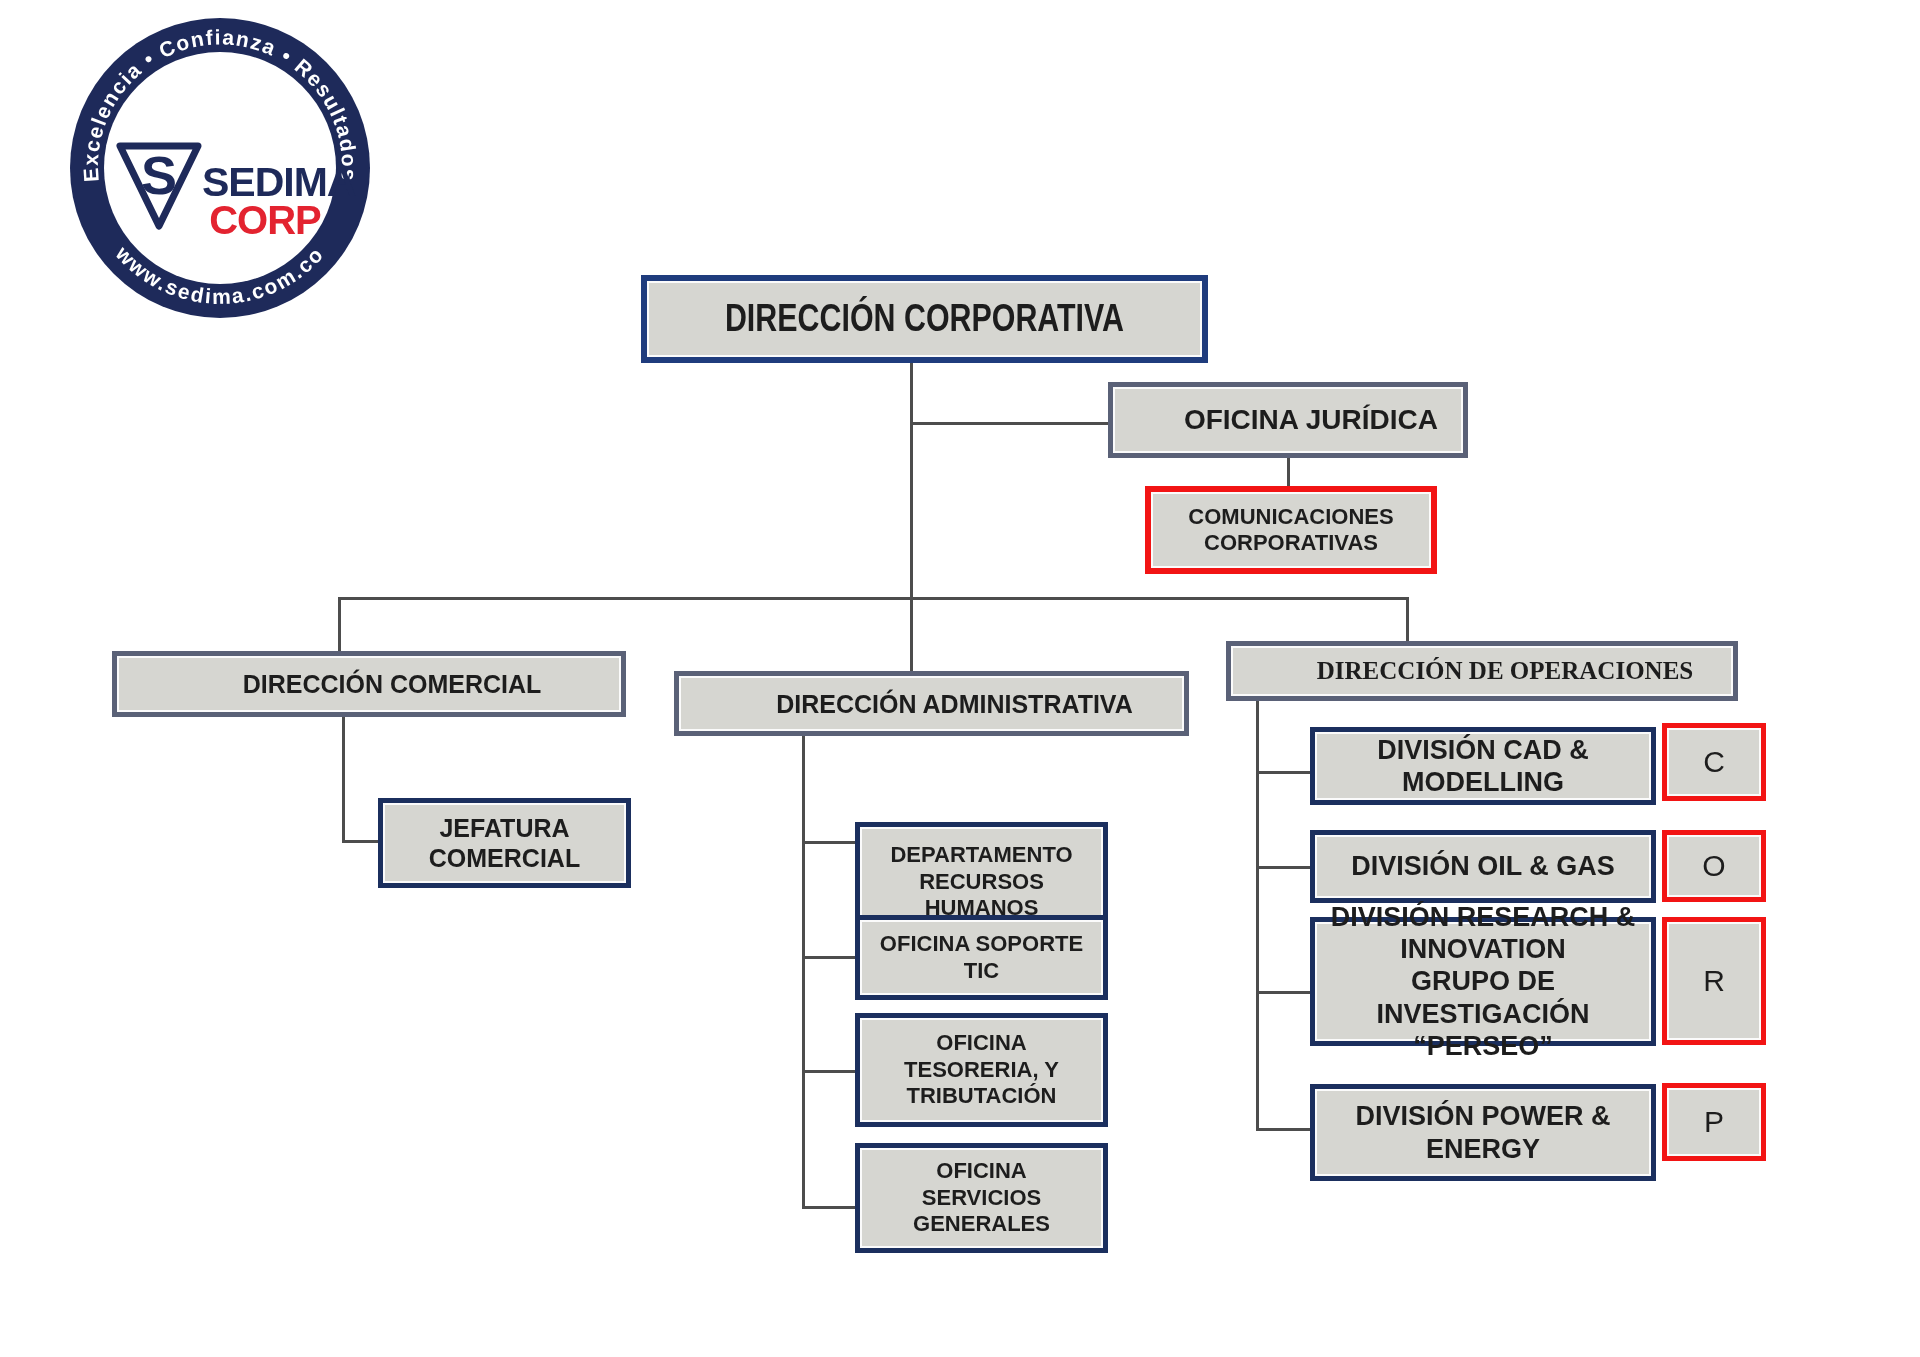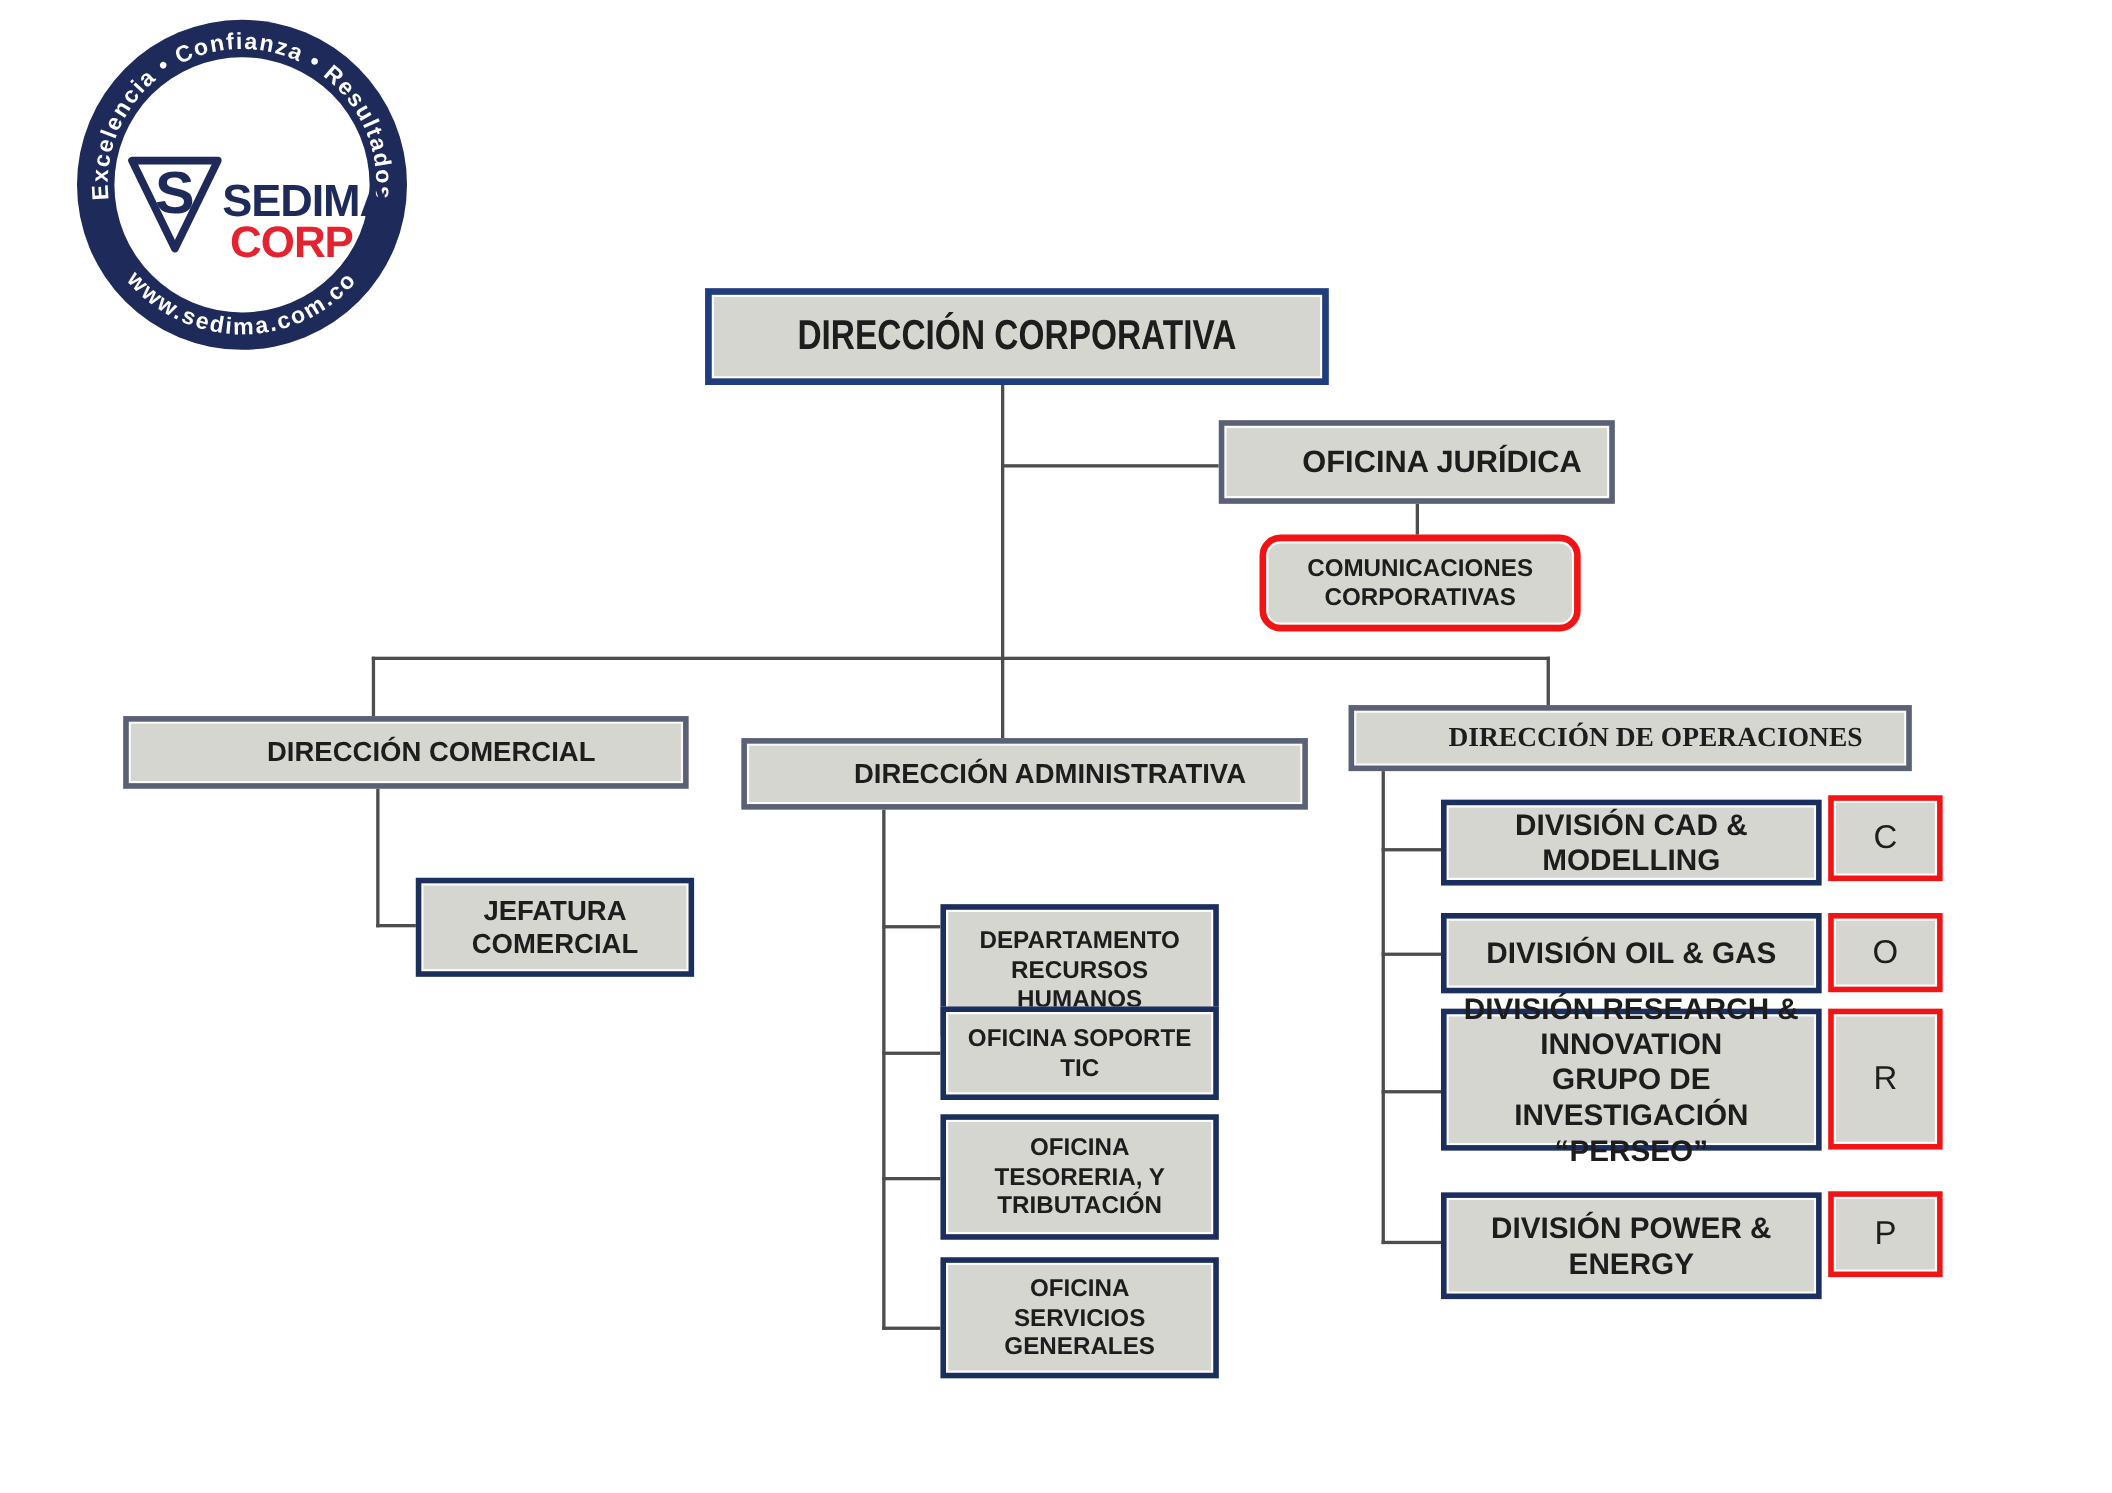--- a/index.html
+++ b/index.html
@@ -12,21 +12,21 @@
   }
   
   .obox{
     position:absolute;
     box-sizing:border-box;
     background:#d6d6d1;
     display:flex;align-items:center;justify-content:center;
     text-align:center;
     box-shadow:inset 0 0 0 2px rgba(255,255,255,.9);
   }
-  .b-corp {border:6px solid #1f3c7d;}
+  .b-corp {border:6px solid #1f3c7d;margin-top:13px;}
   .b-slate{border:5px solid #5a6177;padding-left:46px;}
   .b-navy {border:5px solid #1b2f5e;}
   .b-red  {border:5px solid #f21414;}
   .b-red6 {border:6px solid #f21414;}
   .lbl{
     font-weight:bold;color:#1d1d1d;
     white-space:pre-line;line-height:1.2;
     padding:0 6px;
   }
   .fz-title{font-size:38px;}
@@ -84,21 +84,21 @@
   <div class="cline" style="left:1256px;top:991px;width:54px;height:3px;"></div>
   <div class="cline" style="left:1256px;top:1128px;width:54px;height:3px;"></div>
 
   <div class="obox b-corp" style="left:641px;top:262px;width:567px;height:88px;">
     <span class="lbl fz-title condensed">DIRECCIÓN CORPORATIVA</span>
   </div>
 
   <div class="obox b-slate" style="left:1108px;top:382px;width:360px;height:76px;">
     <span class="lbl fz-jur">OFICINA JURÍDICA</span>
   </div>
-  <div class="obox b-red6" style="left:1145px;top:486px;width:292px;height:88px;border-radius:19px;">
+  <div class="obox b-red6" style="left:1145px;top:486px;width:292px;height:88px;">
     <span class="lbl fz-sub">COMUNICACIONES
 CORPORATIVAS</span>
   </div>
 
   <div class="obox b-slate" style="left:112px;top:651px;width:514px;height:66px;">
     <span class="lbl fz-head">DIRECCIÓN COMERCIAL</span>
   </div>
   <div class="obox b-slate" style="left:674px;top:671px;width:515px;height:65px;">
     <span class="lbl fz-head">DIRECCIÓN ADMINISTRATIVA</span>
   </div>

